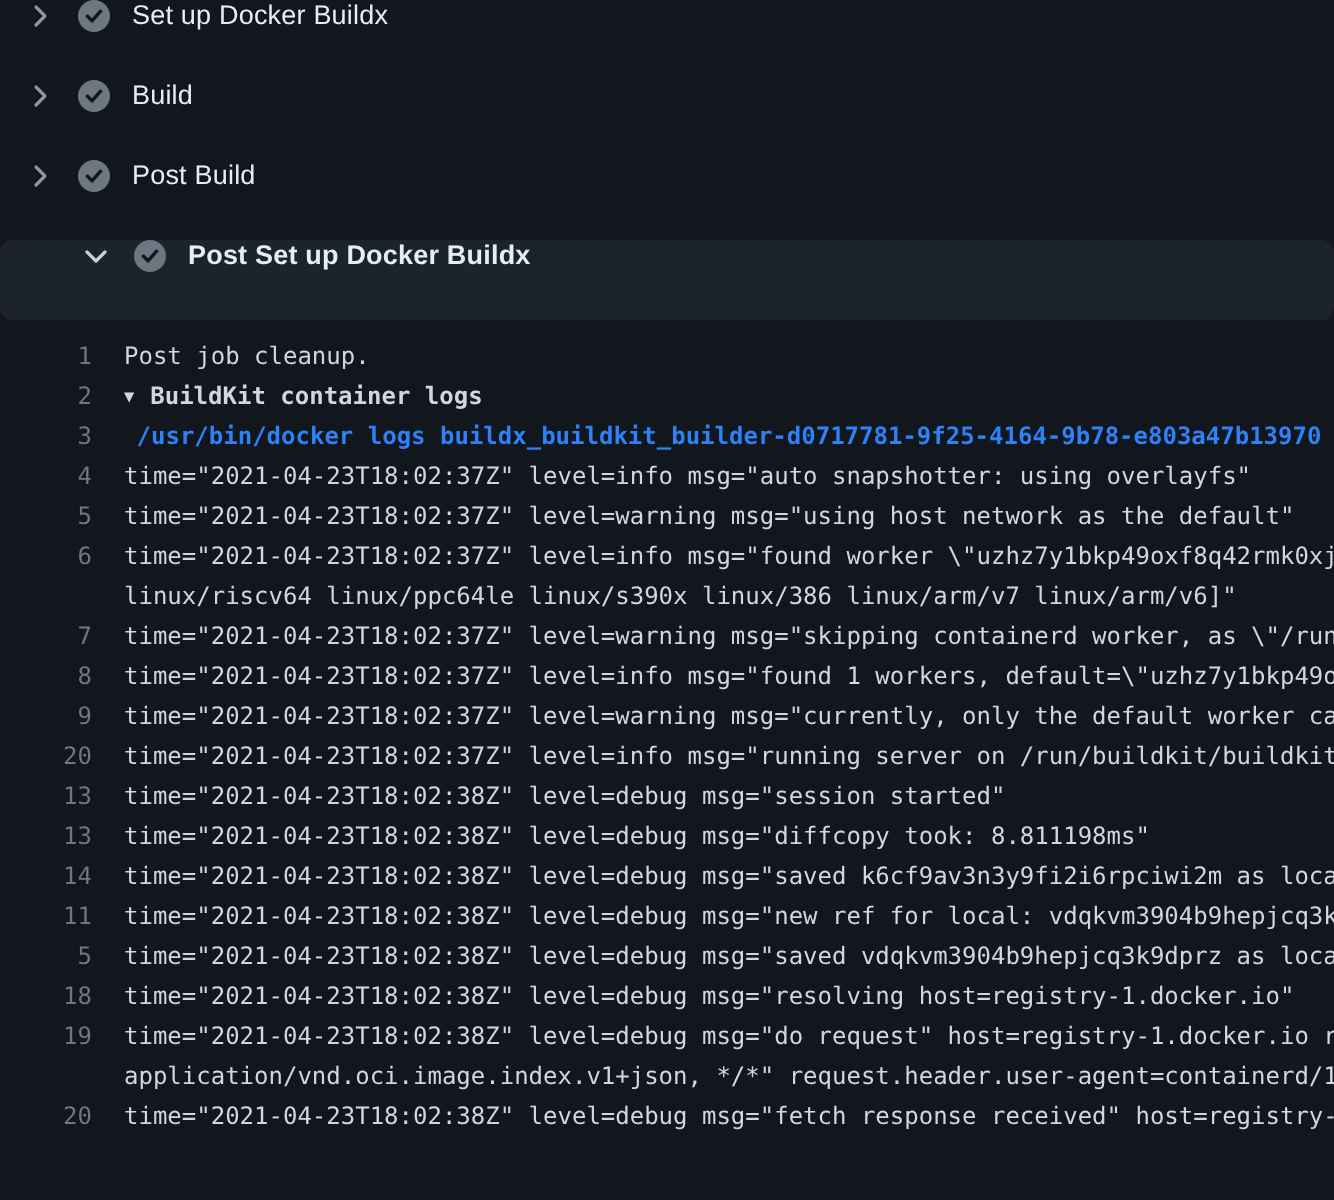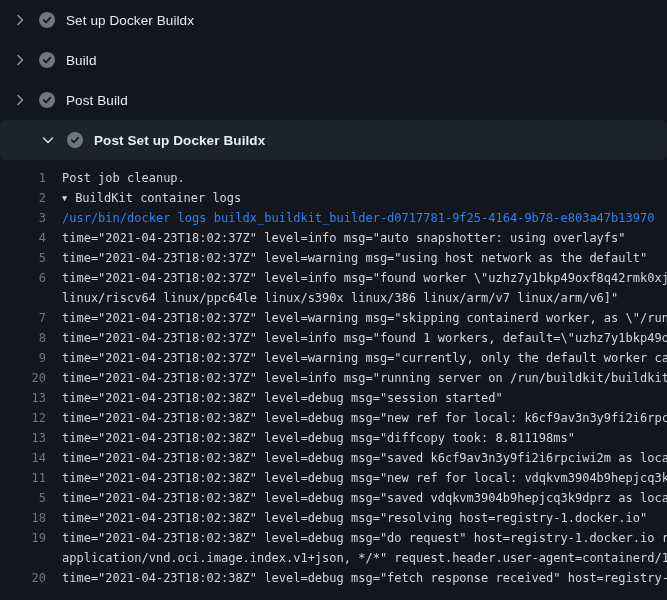--- a/index.html
+++ b/index.html
@@ -13,21 +13,21 @@
   }
   *{box-sizing:border-box;}
   html,body{margin:0;padding:0;}
   body{
     width:667px;height:600px;overflow:hidden;
     background:var(--background);
     font-family:"Liberation Sans",sans-serif;
   }
   .console{width:667px;height:600px;overflow:hidden;}
   .step-header{
-    display:flex;align-items:center;height:40px;
+    display:flex;height:40px;
     padding:0 12px;gap:11px;cursor:pointer;
   }
   .step-header.expanded{
     background:var(--expanded-header-bg);
     border-radius:6px;
     padding-left:40px;
   }
   .chev{width:16px;height:16px;display:flex;align-items:center;justify-content:center;flex:0 0 16px;}
   .check{width:16px;height:16px;display:flex;align-items:center;justify-content:center;flex:0 0 16px;}
   .step-title{
@@ -46,23 +46,23 @@
   }
   .line-num{
     flex:0 0 46px;width:46px;text-align:right;
     color:var(--line-number);cursor:pointer;user-select:none;
   }
   .line-text{
     padding-left:16px;color:var(--log-text);
     overflow:hidden;white-space:pre;flex:1 1 auto;
   }
   .log-line.command .line-text{
-    color:var(--command-text);font-weight:normal;
+    color:var(--command-text);font-weight:bold;text-align:center;
   }
-  .log-line.group .line-text{color:var(--log-text);}
+  .log-line.group .line-text{color:var(--log-text);font-weight:bold;}
   .group-arrow{
     display:inline-block;font-size:8.5px;color:var(--log-text);
     margin-right:8px;position:relative;top:-1px;cursor:pointer;
   }
 </style>
 </head>
 <body>
 
 <div class="console">
 
@@ -132,21 +132,20 @@
       <div class="log-line command"><span class="line-num">3</span><span class="line-text">/usr/bin/docker logs buildx_buildkit_builder-d0717781-9f25-4164-9b78-e803a47b13970</span></div>
       <div class="log-line normal"><span class="line-num">4</span><span class="line-text">time="2021-04-23T18:02:37Z" level=info msg="auto snapshotter: using overlayfs"</span></div>
       <div class="log-line normal"><span class="line-num">5</span><span class="line-text">time="2021-04-23T18:02:37Z" level=warning msg="using host network as the default"</span></div>
       <div class="log-line normal"><span class="line-num">6</span><span class="line-text">time="2021-04-23T18:02:37Z" level=info msg="found worker \"uzhz7y1bkp49oxf8q42rmk0xj</span></div>
       <div class="log-line wrap"><span class="line-num"></span><span class="line-text">linux/riscv64 linux/ppc64le linux/s390x linux/386 linux/arm/v7 linux/arm/v6]"</span></div>
       <div class="log-line normal"><span class="line-num">7</span><span class="line-text">time="2021-04-23T18:02:37Z" level=warning msg="skipping containerd worker, as \"/run</span></div>
       <div class="log-line normal"><span class="line-num">8</span><span class="line-text">time="2021-04-23T18:02:37Z" level=info msg="found 1 workers, default=\"uzhz7y1bkp49o</span></div>
       <div class="log-line normal"><span class="line-num">9</span><span class="line-text">time="2021-04-23T18:02:37Z" level=warning msg="currently, only the default worker ca</span></div>
       <div class="log-line normal"><span class="line-num">20</span><span class="line-text">time="2021-04-23T18:02:37Z" level=info msg="running server on /run/buildkit/buildkit</span></div>
       <div class="log-line normal"><span class="line-num">13</span><span class="line-text">time="2021-04-23T18:02:38Z" level=debug msg="session started"</span></div>
-      <div class="log-line normal"><span class="line-num">12</span><span class="line-text">time="2021-04-23T18:02:38Z" level=debug msg="new ref for local: k6cf9av3n3y9fi2i6rpc</span></div>
       <div class="log-line normal"><span class="line-num">13</span><span class="line-text">time="2021-04-23T18:02:38Z" level=debug msg="diffcopy took: 8.811198ms"</span></div>
       <div class="log-line normal"><span class="line-num">14</span><span class="line-text">time="2021-04-23T18:02:38Z" level=debug msg="saved k6cf9av3n3y9fi2i6rpciwi2m as loca</span></div>
       <div class="log-line normal"><span class="line-num">11</span><span class="line-text">time="2021-04-23T18:02:38Z" level=debug msg="new ref for local: vdqkvm3904b9hepjcq3k</span></div>
       <div class="log-line normal"><span class="line-num">5</span><span class="line-text">time="2021-04-23T18:02:38Z" level=debug msg="saved vdqkvm3904b9hepjcq3k9dprz as loca</span></div>
       <div class="log-line normal"><span class="line-num">18</span><span class="line-text">time="2021-04-23T18:02:38Z" level=debug msg="resolving host=registry-1.docker.io"</span></div>
       <div class="log-line normal"><span class="line-num">19</span><span class="line-text">time="2021-04-23T18:02:38Z" level=debug msg="do request" host=registry-1.docker.io r</span></div>
       <div class="log-line wrap"><span class="line-num"></span><span class="line-text">application/vnd.oci.image.index.v1+json, */*" request.header.user-agent=containerd/1.4</span></div>
       <div class="log-line normal"><span class="line-num">20</span><span class="line-text">time="2021-04-23T18:02:38Z" level=debug msg="fetch response received" host=registry-</span></div>
     </div>
 

